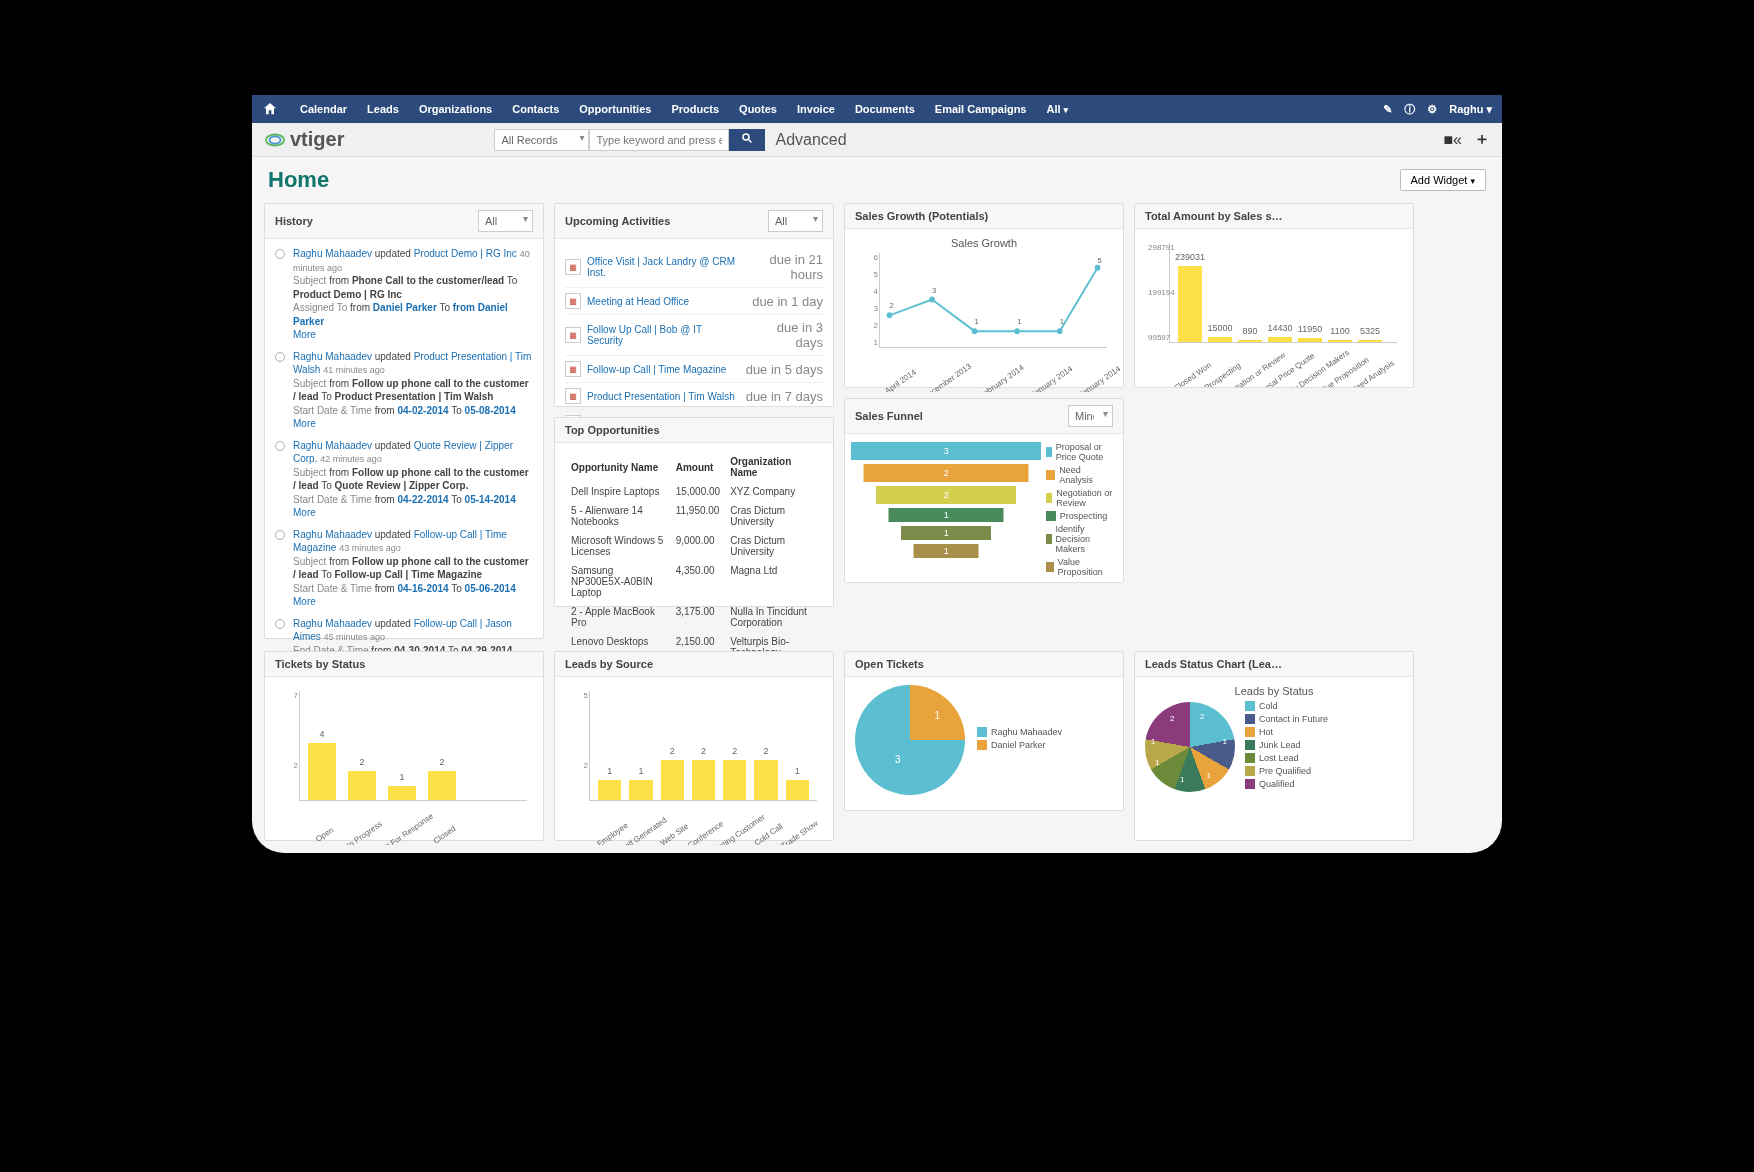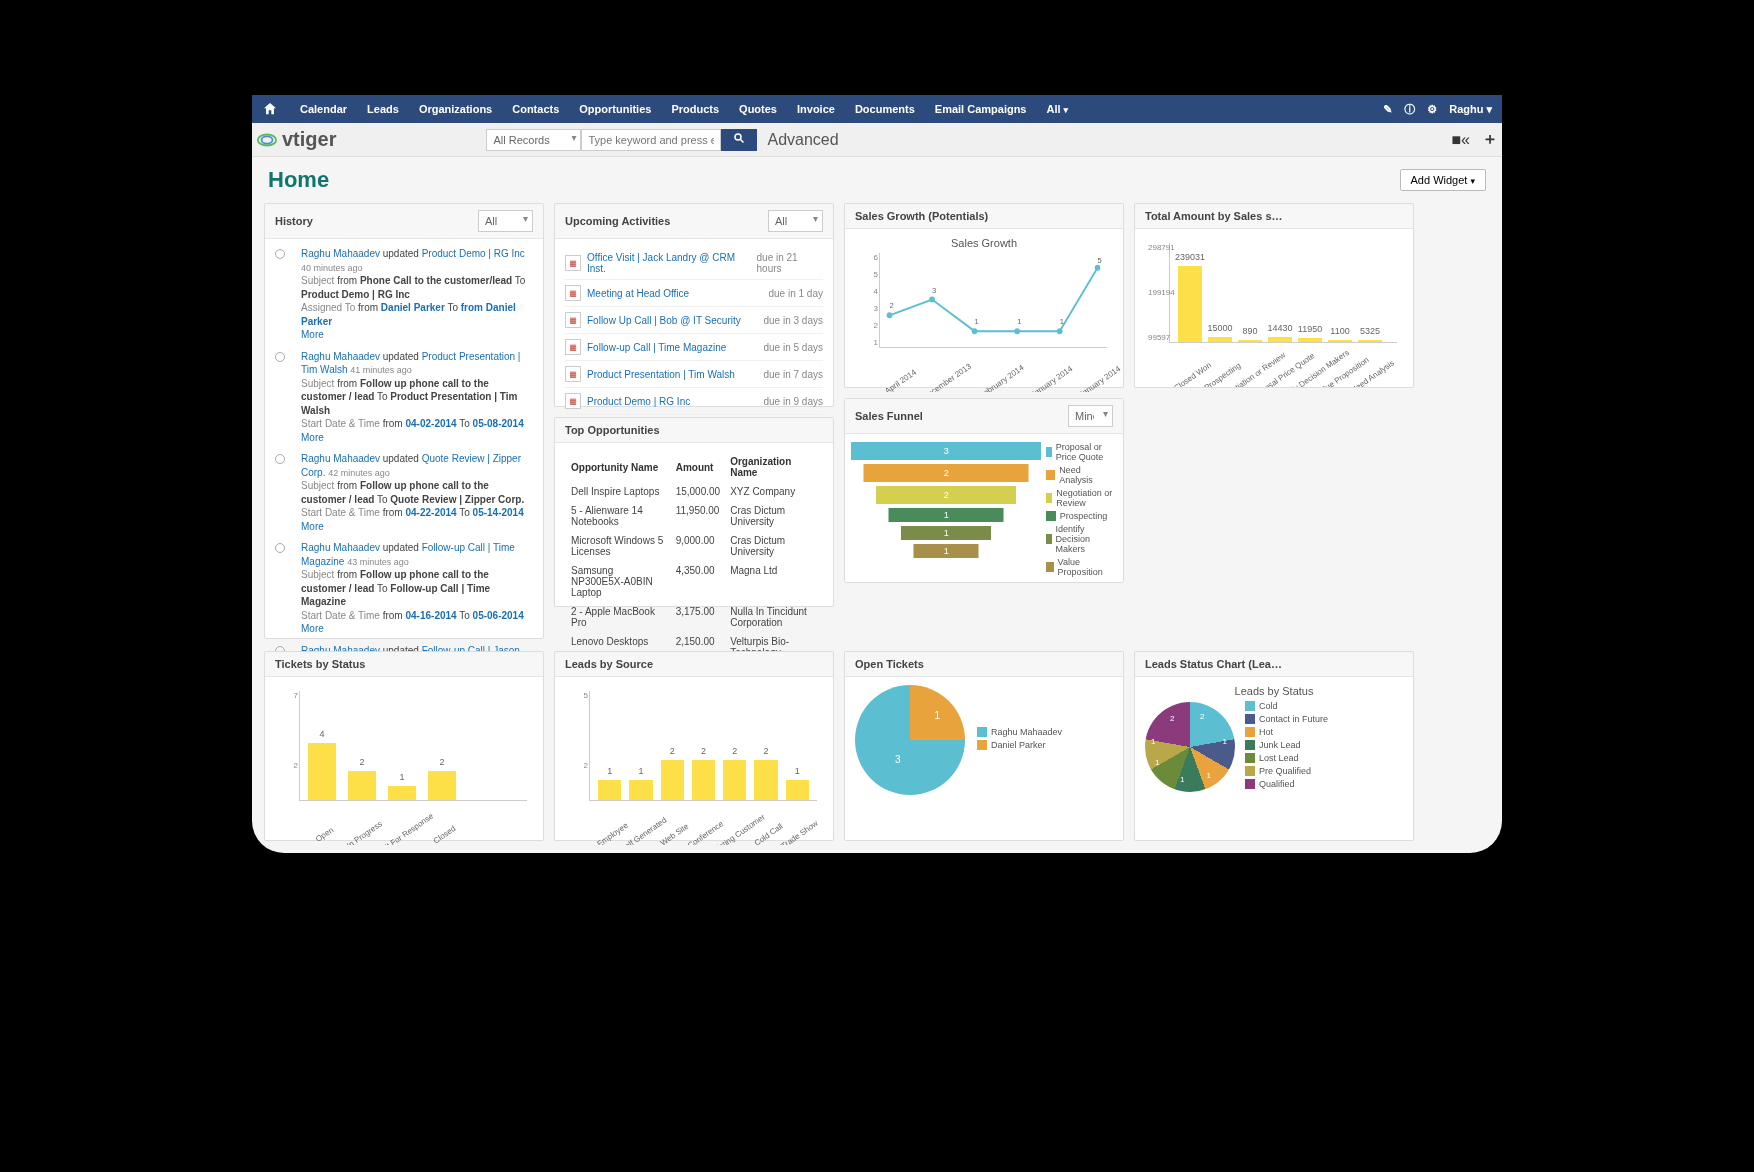--- a/index.html
+++ b/index.html
@@ -5,21 +5,21 @@
 * { margin: 0; padding: 0; box-sizing: border-box; font-family: Arial, Helvetica, sans-serif; }
 body { background: #000; }
 .app { background: #f5f5f5; width: 1250px; margin: 95px auto 0; font-size: 11px; color: #333; border-radius: 32px; }
 .topnav { background: #2c4b7c; color: #fff; height: 28px; display: flex; align-items: center; padding: 0 10px; }
 .topnav .home-ico { width: 16px; height: 16px; margin-right: 12px; cursor: pointer; }
 .topnav .navitem { color: #fff; font-weight: bold; font-size: 11px; padding: 0 10px; line-height: 28px; cursor: pointer; }
 .topnav .spacer { flex: 1; }
 .topnav .righticons { display: flex; align-items: center; gap: 12px; }
 .topnav .righticons span, .topnav .righticons .user { cursor: pointer; color: #fff; font-size: 11px; font-weight: bold; }
 .topnav .chev { font-size: 9px; margin-left: 3px; }
-.toolbar { background: #f0f0f0; border-bottom: 1px solid #ddd; height: 34px; display: flex; align-items: center; padding: 0 4px; }
+.toolbar { background: #f0f0f0; border-bottom: 1px solid #ddd; height: 34px; display: flex; align-items: center; padding: 0 12px; }
 .logo { font-size: 20px; font-weight: bold; color: #555; display: flex; align-items: center; gap: 4px; }
 .searchgrp { margin-left: 150px; display: flex; align-items: center; }
 .selrec { background: #fff; border: 1px solid #ccc; height: 22px; font-size: 11px; padding: 2px 18px 2px 6px; width: 95px; color: #666; appearance: none; }
 .selwrap { position: relative; }
 .selwrap::after { content: "▾"; position: absolute; right: 5px; top: 3px; font-size: 10px; color: #888; pointer-events: none; }
 .searchin { border: 1px solid #ccc; height: 22px; width: 140px; padding: 0 6px; font-size: 11px; }
 .gobtn { background: #2c4b7c; border: none; color: #fff; height: 22px; width: 36px; cursor: pointer; }
 .advlink { color: #555; font-size: 16px; margin-left: 10px; cursor: pointer; }
 .toolbar .spacer { flex: 1; }
 .toolbar .ricons { display: flex; gap: 12px; align-items: center; font-size: 16px; color: #333; }
@@ -27,29 +27,29 @@
 .pagehead { display: flex; align-items: center; padding: 10px 16px; }
 .pagehead h1 { font-size: 22px; font-weight: bold; color: #0f766e; }
 .pagehead .spacer { flex: 1; }
 .addw { background: #fff; border: 1px solid #bbb; padding: 4px 10px; font-size: 11px; cursor: pointer; border-radius: 2px; }
 .grid { display: flex; gap: 10px; padding: 0 12px 12px; flex-wrap: wrap; }
 .widget { background: #fff; border: 1px solid #ddd; border-radius: 2px; }
 .whead { background: #f7f7f7; border-bottom: 1px solid #e5e5e5; padding: 6px 10px; display: flex; align-items: center; }
 .whead .wtitle { font-weight: bold; font-size: 11px; color: #444; }
 .whead .wsel { margin-left: 10px; }
 .wbody { padding: 8px 10px; font-size: 10px; color: #444; overflow: hidden; }
-.hist-item { display: flex; gap: 16px; margin-bottom: 8px; line-height: 1.35; }
+.hist-item { display: flex; gap: 8px; margin-bottom: 8px; line-height: 1.35; }
 .hist-bullet { width: 10px; height: 10px; border: 1px solid #aaa; border-radius: 50%; flex-shrink: 0; margin-top: 2px; }
 .hist-body { flex: 1; }
 .link { color: #1a6fb3; cursor: pointer; }
 .muted { color: #888; }
 .bold { font-weight: bold; }
 .act-row { display: flex; align-items: center; gap: 6px; padding: 5px 0; border-bottom: 1px solid #f0f0f0; font-size: 10px; }
 .act-ico { width: 16px; height: 16px; border: 1px solid #ccc; background: #fff; display: flex; align-items: center; justify-content: center; font-size: 8px; color: #c0392b; flex-shrink: 0; }
-.act-due { margin-left: auto; color: #888; font-size: 10px; }
+.act-due { margin-left: auto; color: #888; font-size: 13px; text-align: right; }
 .opptbl th { text-align: left; font-size: 10px; font-weight: bold; padding: 3px 4px; color: #333; }
 .opptbl td { font-size: 10px; padding: 3px 4px; vertical-align: top; color: #444; }
 .chart-title { text-align: center; font-size: 11px; color: #555; margin-bottom: 4px; }
 
 .barchart { position: relative; height: 130px; border-left: 1px solid #ccc; border-bottom: 1px solid #ccc; margin: 6px 6px 0 24px; display: flex; align-items: flex-end; gap: 12px; padding: 0 8px; }
 .barchart .bar { background: #fde047; width: 28px; position: relative; }
 .barchart .bar .val { position: absolute; top: -14px; left: 50%; transform: translateX(-50%); font-size: 9px; color: #666; }
 .barchart .bar .cat { position: absolute; bottom: -40px; left: 50%; font-size: 8px; color: #666; transform: translateX(-50%) rotate(-35deg); transform-origin: top; white-space: nowrap; }
 .ylabels { position: absolute; left: -22px; top: 0; bottom: 0; display: flex; flex-direction: column; justify-content: space-between; font-size: 8px; color: #888; text-align: right; width: 20px; }
 
@@ -448,21 +448,21 @@
               <span class="val">2</span>
               <span class="cat">Cold Call</span>
             </div>
             <div class="bar" style="height: 20px;">
               <span class="val">1</span>
               <span class="cat">Trade Show</span>
             </div>
           </div>
       </div>
     </div>
-    <div class="widget" style="width:280px;height:190px">
+    <div class="widget" style="width:280px;height:160px">
       <div class="whead">
           <span class="wtitle">Open Tickets</span>
         </div>
       <div class="wbody" style="display:flex;gap:12px;align-items:center">
         <div class="pie" style="background: conic-gradient(#e8a33d 0 90deg, #5bbfd1 90deg 360deg);position:relative">
           <span style="position:absolute;top:25px;right:25px;font-size:10px;color:#fff">1</span>
           <span style="position:absolute;bottom:30px;left:40px;font-size:10px;color:#fff">3</span>
         </div>
         <div class="legend" id="ot-leg">
             <div class="lrow">

